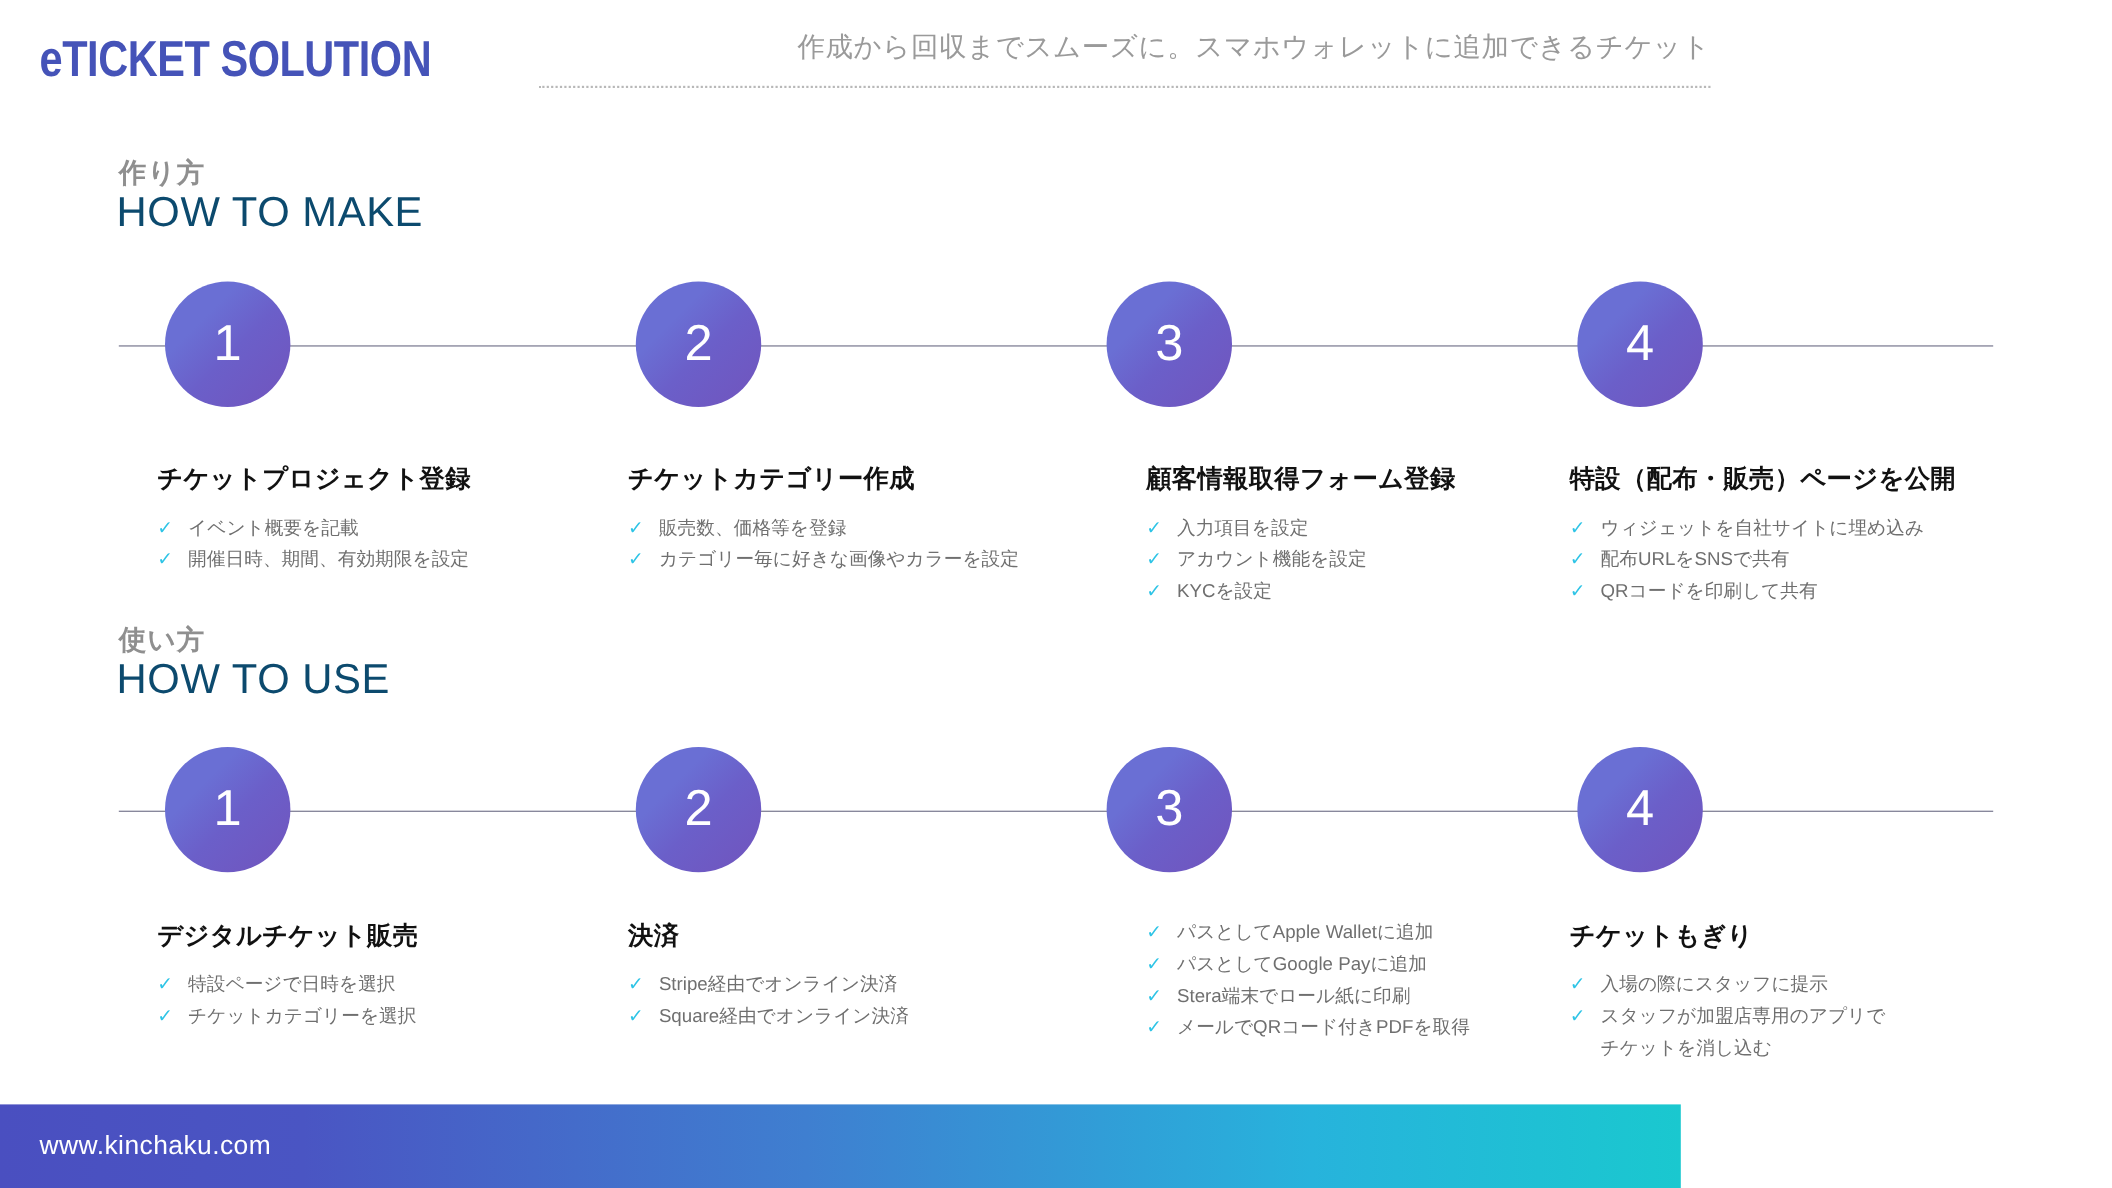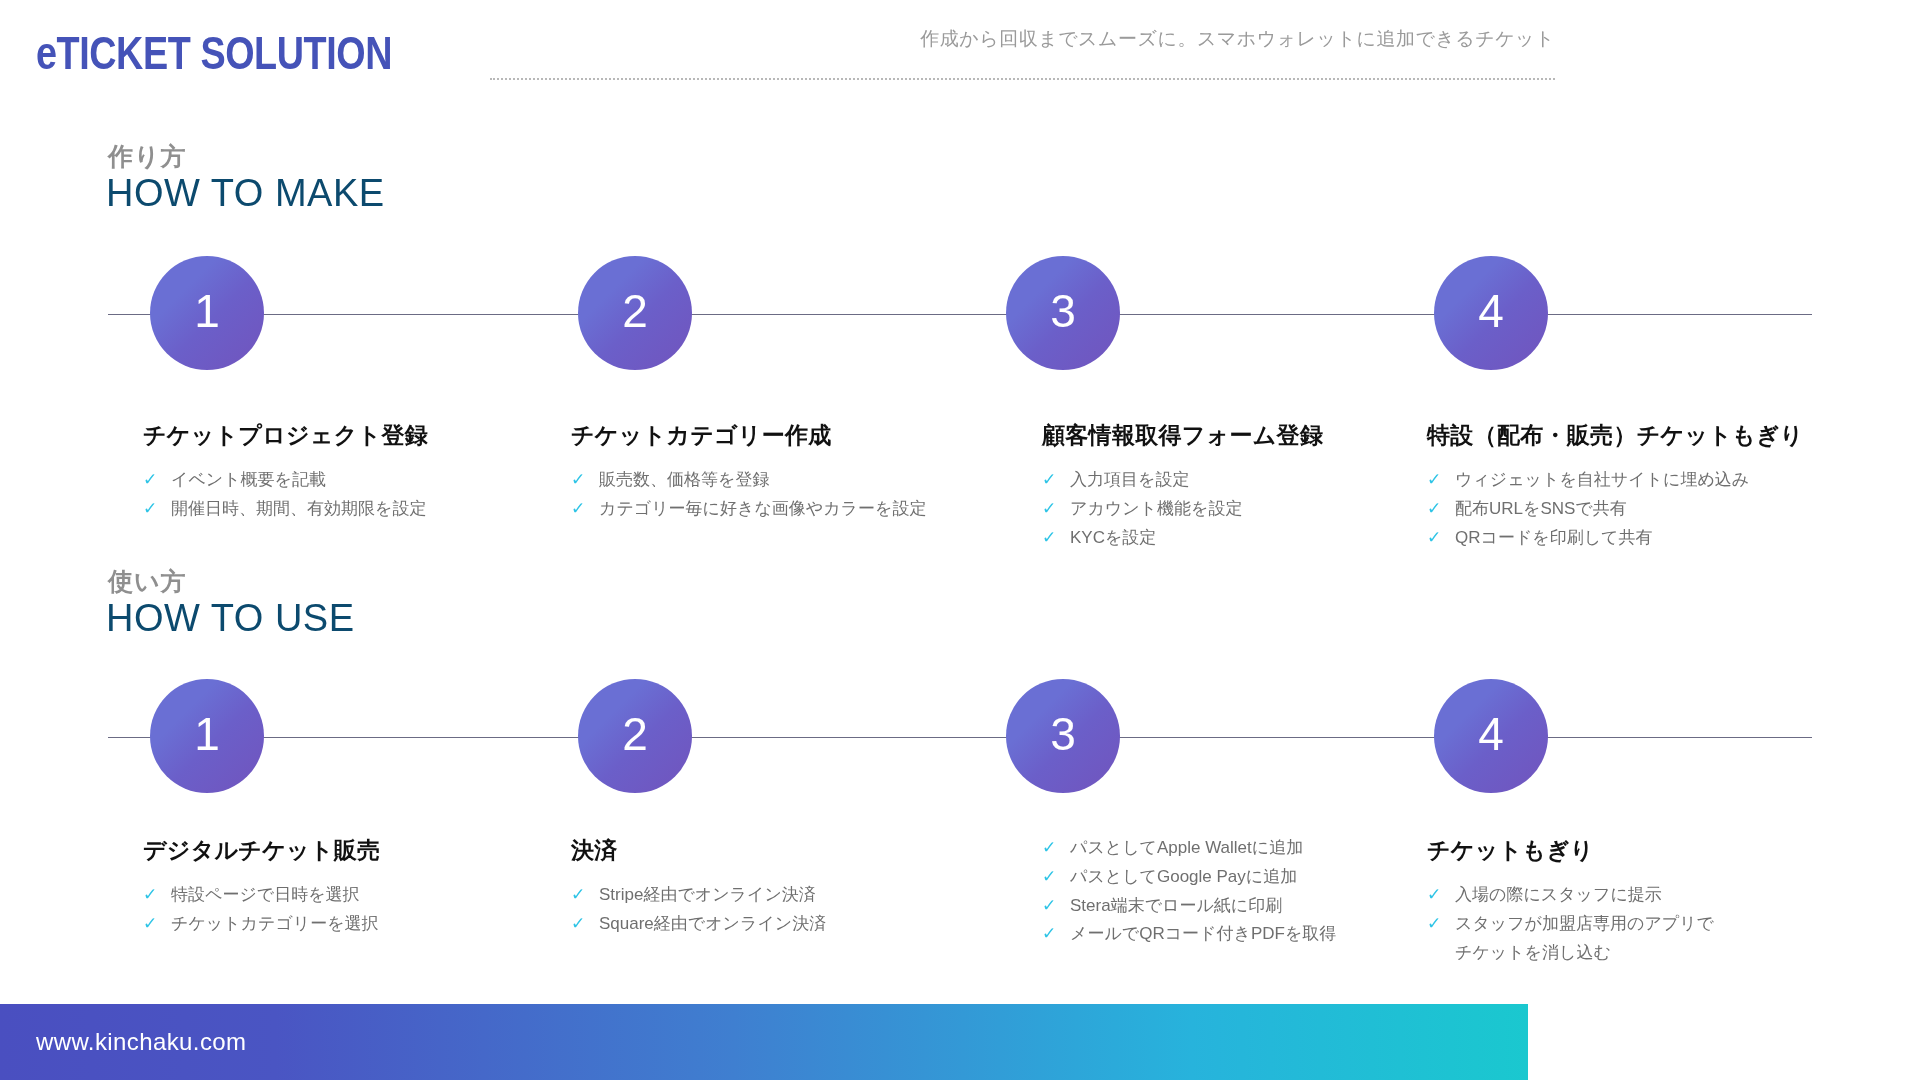--- a/index.html
+++ b/index.html
@@ -21,21 +21,21 @@
     font-weight:bold;
     font-size:46px;
     letter-spacing:-0.5px;
     color:#4553b8;
     transform:scaleX(0.82);
     transform-origin:left center;
     white-space:nowrap;
   }
   .header-tagline {
     position:absolute; right:36px; top:26px;
-    font-size:19px;
+    font-size:25px;
     color:#9a9a9a;
     letter-spacing:0.5px;
     white-space:nowrap;
   }
   .header-dots {
     position:absolute;
     left:490px; right:36px; top:78px;
     height:2px;
     border-bottom:2px dotted #b8b8b8;
   }
@@ -190,21 +190,21 @@
     <div class="step step-c3">
       <div class="step-title">顧客情報取得フォーム登録</div>
       <ul class="bullet-list">
         <li class="bullet"><span class="check">✓</span><span>入力項目を設定</span></li>
         <li class="bullet"><span class="check">✓</span><span>アカウント機能を設定</span></li>
         <li class="bullet"><span class="check">✓</span><span>KYCを設定</span></li>
       </ul>
     </div>
 
     <div class="step step-c4">
-      <div class="step-title">特設（配布・販売）チケットもぎり</div>
+      <div class="step-title">特設（配布・販売）ページを公開</div>
       <ul class="bullet-list">
         <li class="bullet"><span class="check">✓</span><span>ウィジェットを自社サイトに埋め込み</span></li>
         <li class="bullet"><span class="check">✓</span><span>配布URLをSNSで共有</span></li>
         <li class="bullet"><span class="check">✓</span><span>QRコードを印刷して共有</span></li>
       </ul>
     </div>
 
   </div>
 </div>
 

